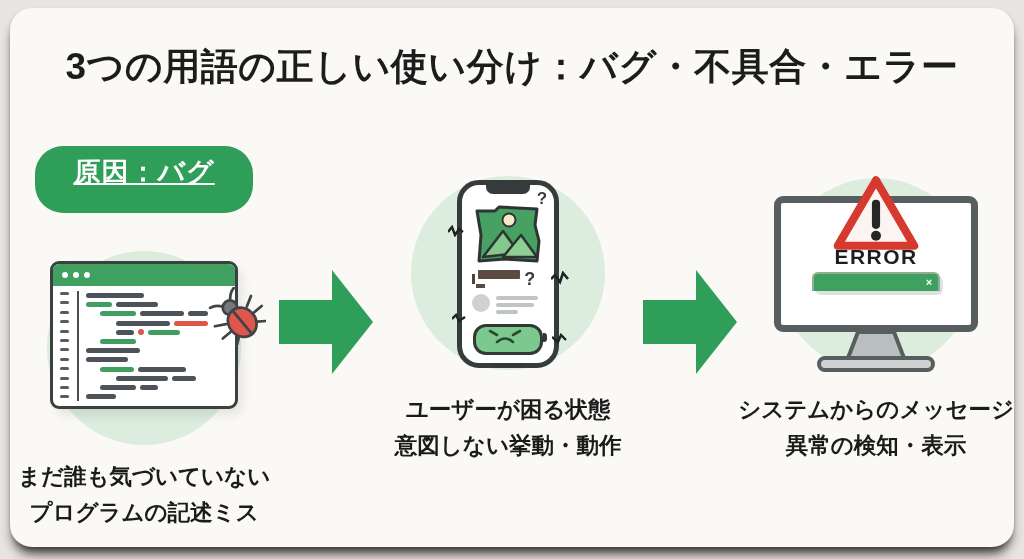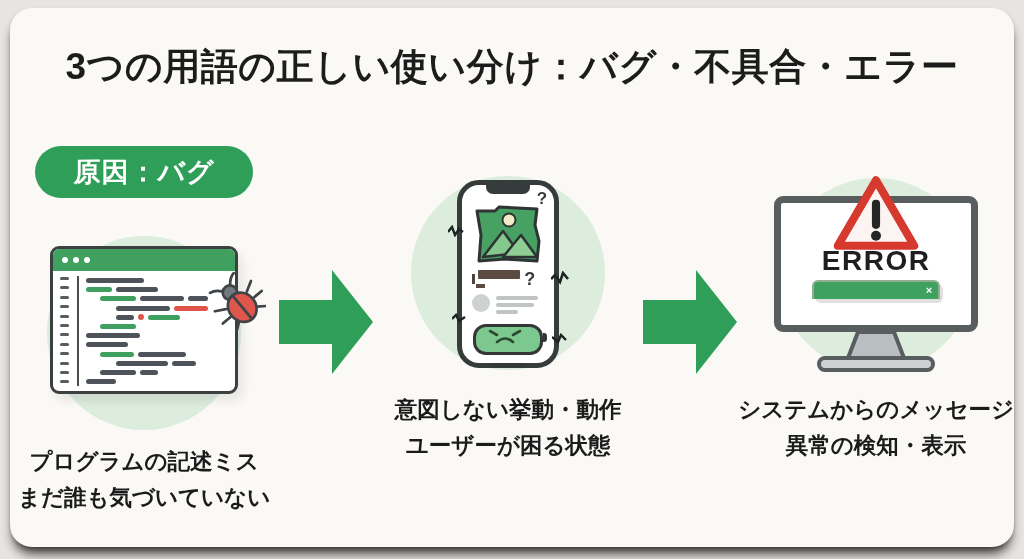--- a/index.html
+++ b/index.html
@@ -17,23 +17,23 @@
   .title{
     margin-top:34px;text-align:center;
     font-size:37px;font-weight:800;color:#1c1c1c;letter-spacing:.5px;
   }
   .row{
     display:flex;justify-content:center;align-items:flex-start;
     margin-top:54px;
   }
   .column{width:280px;display:flex;flex-direction:column;align-items:center;}
   .badge{
-    height:52px;line-height:52px;padding:0 38px;border-radius:28px;
+    height:67px;line-height:52px;padding:0 38px;border-radius:28px;
     background:#2f9e58;color:#fff;font-size:27px;font-weight:800;
-    letter-spacing:1px;white-space:nowrap;
+    letter-spacing:1px;white-space:nowrap;text-decoration:underline;
   }
   .illu{position:relative;width:260px;height:212px;margin-top:22px;}
   .green-circle{
     position:absolute;left:50%;transform:translateX(-50%);
     width:194px;height:194px;border-radius:50%;background:#dcecdd;
   }
   
   .editor{
     position:absolute;left:50%;transform:translateX(-50%);top:26px;
     width:182px;height:142px;background:#fff;
@@ -81,21 +81,21 @@
   .homebar{width:32px;height:4px;border-radius:2px;background:#333837;margin:8px auto 0;}
   .glitch{position:absolute;}
   
   .monitor-wrap{position:absolute;left:50%;transform:translateX(-50%);top:28px;width:204px;}
   .monitor{
     position:relative;width:204px;height:136px;background:#fff;
     border:7px solid #585d60;border-radius:9px;box-sizing:border-box;
     display:flex;flex-direction:column;align-items:center;
   }
   .warn-tri{position:absolute;left:50%;transform:translateX(-50%);top:-30px;width:92px;height:80px;}
-  .error-label{margin-top:42px;font-size:28px;font-weight:800;color:#1f1f1f;letter-spacing:1.5px;}
+  .error-label{margin-top:42px;font-size:21px;font-weight:800;color:#1f1f1f;letter-spacing:1.5px;}
   .dialog{width:128px;margin-top:3px;box-shadow:3px 4px 0 rgba(0,0,0,.12);border-radius:6px;}
   .dialog-head{position:relative;height:17px;background:#3fa160;border:2px solid #8fae92;border-bottom:none;border-radius:6px 6px 0 0;}
   .dialog-close{position:absolute;right:6px;top:1px;color:#fff;font-size:11px;font-weight:800;line-height:14px;}
   .dialog-body{
     background:#fffdf6;border:2px solid #c9cfc2;border-top:none;border-radius:0 0 6px 6px;
     padding:5px 4px 6px;text-align:center;font-size:13.5px;font-weight:800;color:#3b3b3b;line-height:1.35;
   }
   .stand{display:block;margin:0 auto;}
   
   .arrow-slot{width:96px;margin-top:122px;flex:none;display:flex;justify-content:center;}
@@ -195,22 +195,22 @@
             <path d="M47,31 L58,25"></path>
               <path d="M48,41 L60,41"></path>
               <path d="M45,51 L56,59"></path>
             <circle cx="32" cy="20" r="8" fill="#737a7d"></circle>
             <ellipse cx="32" cy="41" rx="15" ry="17" fill="#e0564d"></ellipse>
             <path d="M32,24 V58" fill="none"></path>
           </g>
         </svg>
       </div>
       <div class="caption">
+        <div>まだ誰も気づいていない</div>
         <div>プログラムの記述ミス</div>
-        <div>まだ誰も気づいていない</div>
       </div>
     </div>
 
     <div class="arrow-slot">
       <svg width="95" height="108" viewBox="0 0 95 108">
         <polygon points="0,32 53,32 53,2 94,54 53,106 53,76 0,76" fill="#2f9e58"></polygon>
       </svg>
     </div>
 
     <div class="column">
@@ -260,22 +260,22 @@
           </svg>
           <svg class="glitch" style="right:-15px;top:86px" width="18" height="14" viewBox="0 0 18 14">
             <polyline points="17,8 12,2 9,11 4,4 0,8" fill="none" stroke="#1e2323" stroke-width="2.6"></polyline>
           </svg>
           <svg class="glitch" style="right:-13px;top:148px" width="15" height="11" viewBox="0 0 15 11">
             <polyline points="14,7 9,2 6,9 0,4" fill="none" stroke="#1e2323" stroke-width="2.4"></polyline>
           </svg>
         </div>
       </div>
       <div class="caption">
+        <div>ユーザーが困る状態</div>
         <div>意図しない挙動・動作</div>
-        <div>ユーザーが困る状態</div>
       </div>
     </div>
 
     <div class="arrow-slot">
       <svg width="95" height="108" viewBox="0 0 95 108">
         <polygon points="0,32 53,32 53,2 94,54 53,106 53,76 0,76" fill="#2f9e58"></polygon>
       </svg>
     </div>
 
     <div class="column">

